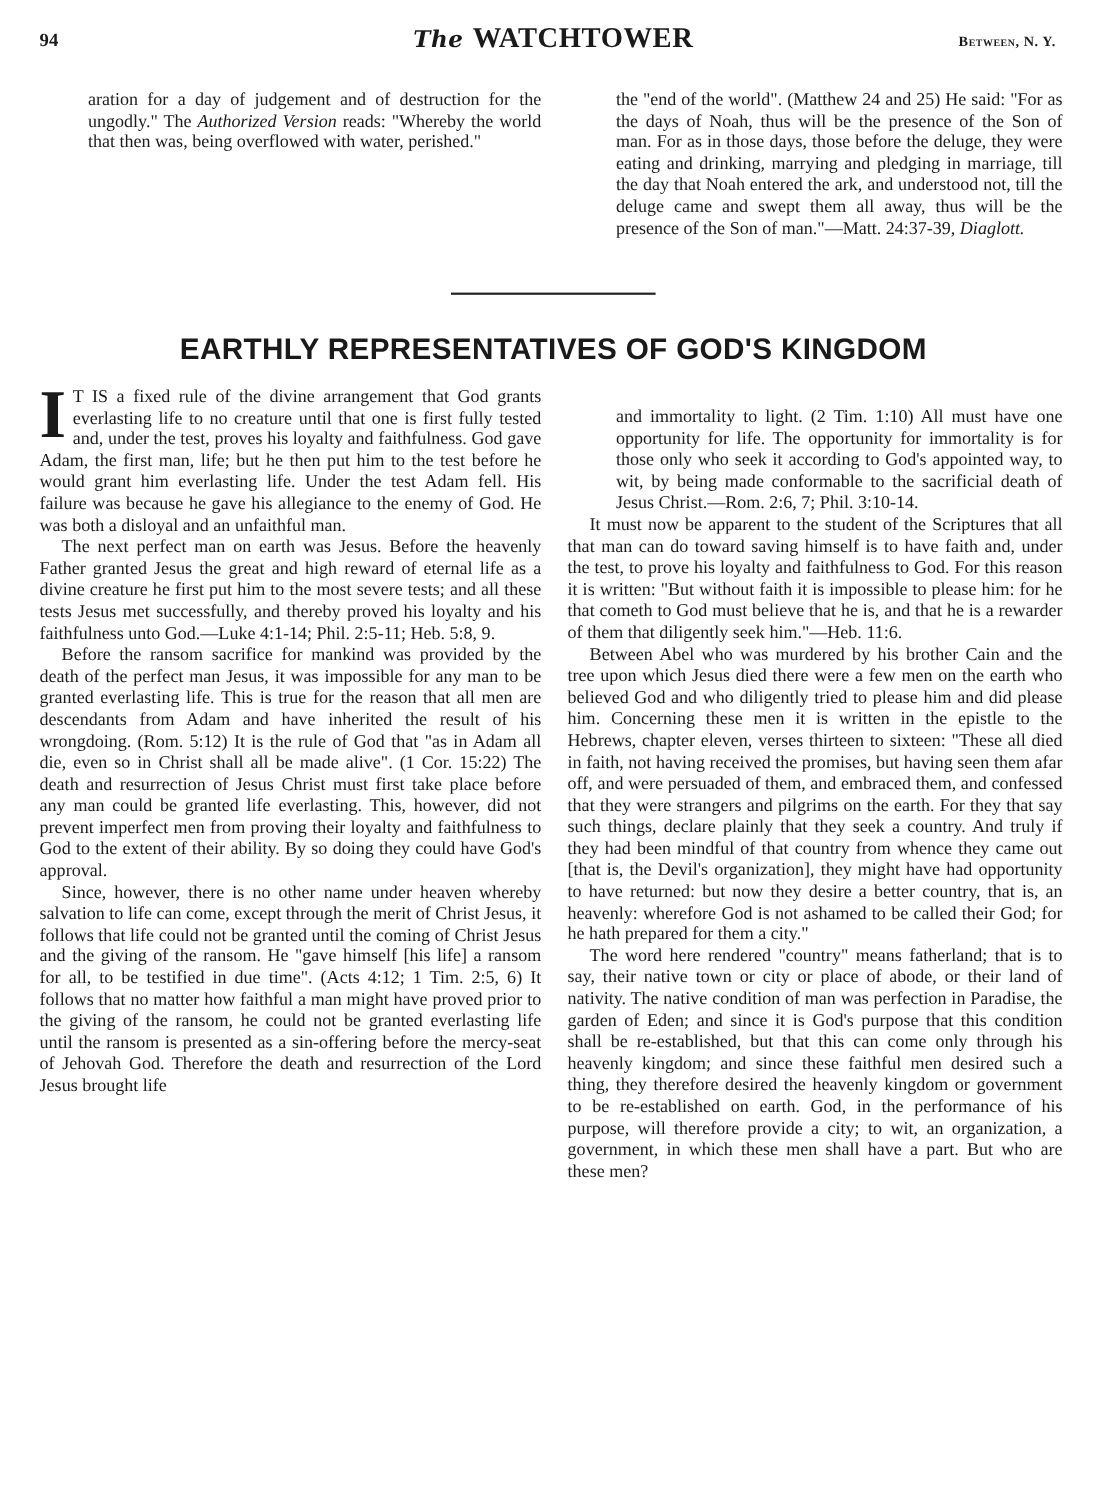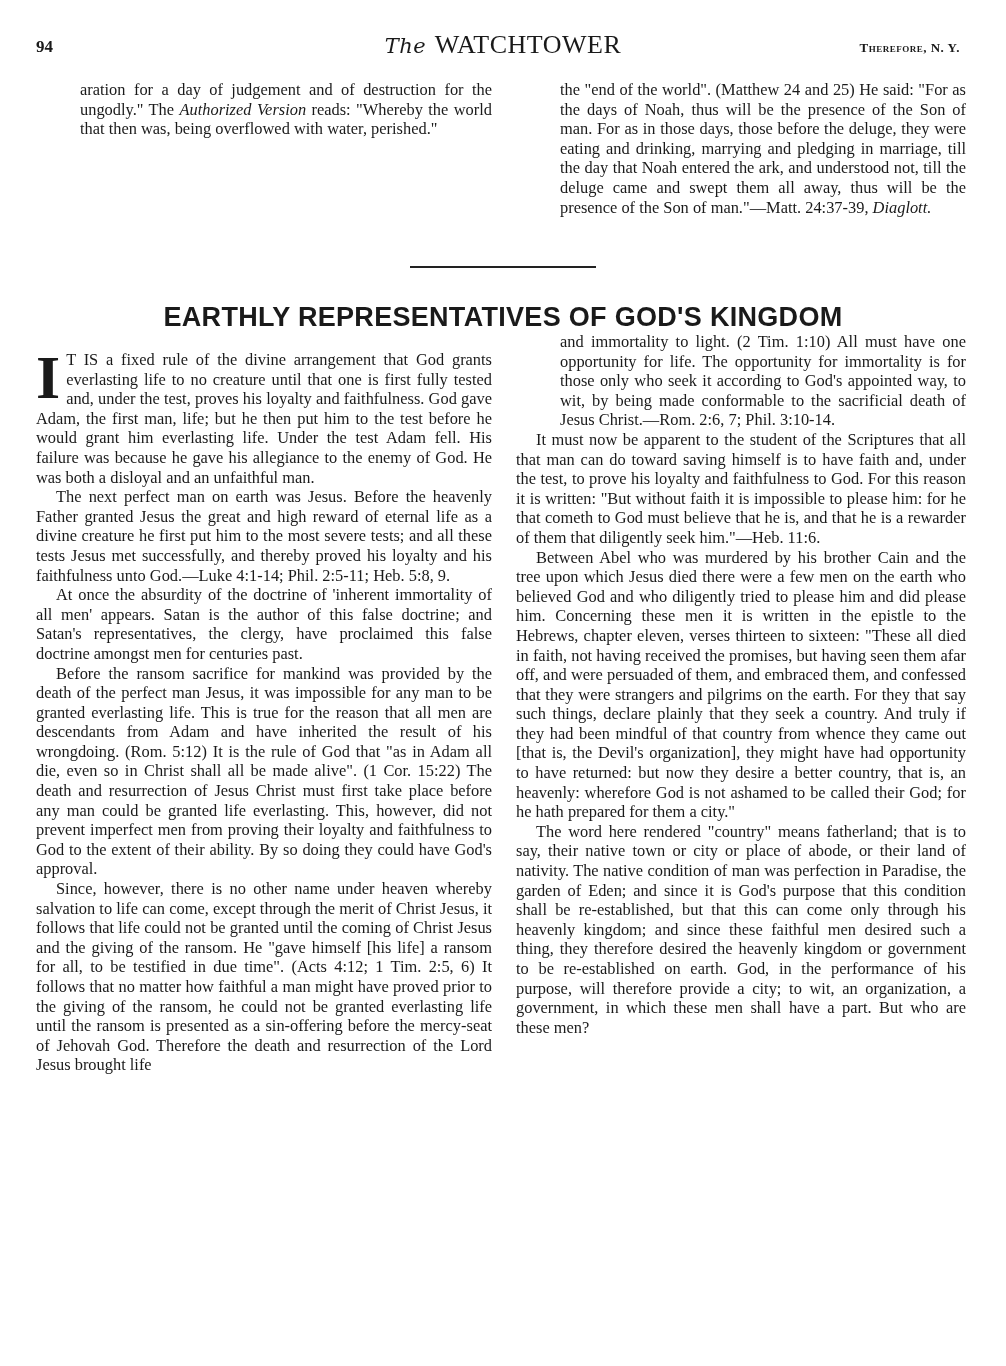--- a/index.html
+++ b/index.html
@@ -1,62 +1,61 @@
 <!DOCTYPE html>
 <html><head>
   <meta charset="utf-8">
   <style>
     html, body { margin: 0; padding: 0; background: #ffffff; }
     body { width: 1006px; height: 1366px; position: relative; overflow: hidden; color: #1a1a1a; font-family: "Liberation Serif", "DejaVu Serif", serif; }
-    .page-header { position: absolute; top: 10px; left: 0; width: 1006px; height: 44px; }
+    .page-header { position: absolute; top: 0; left: 0; width: 1006px; height: 44px; }
     .page-number { position: absolute; left: 36px; top: 27px; font-size: 17px; font-weight: bold; }
-    .masthead { position: absolute; left: 0; width: 1006px; top: 20px; text-align: center; font-size: 26px; letter-spacing: 0.5px; }
+    .masthead { position: absolute; left: 0; width: 1006px; top: 20px; text-align: center; font-size: 26px; letter-spacing: 0.5px; font-weight: bold; }
     .masthead .the { font-style: italic; font-family: "DejaVu Serif", serif; font-size: 21px; margin-right: 2px; }
     .location { position: absolute; right: 46px; top: 30px; font-size: 13px; font-weight: bold; font-variant: small-caps; letter-spacing: 0.5px; }
 
     .col { position: absolute; font-size: 16.4px; line-height: 19.6px; text-align: justify; }
     .col p { margin: 0; text-indent: 20px; }
     .col p.noindent { text-indent: 0; margin-left: 44px; }
     .col-top-left { left: 36px; top: 80px; width: 456px; }
     .col-top-right { left: 516px; top: 80px; width: 450px; }
     .col-left { left: 36px; top: 350px; width: 456px; }
-    .col-right { left: 516px; top: 332px; width: 450px; }
+    .col-right { left: 516px; top: 369px; width: 450px; }
 
     .divider { position: absolute; left: 410px; top: 266px; width: 186px; height: 2px; background: #222; }
     .article-title { position: absolute; left: 0; width: 1006px; top: 284px; text-align: center; font-family: "Liberation Sans", "DejaVu Sans", sans-serif; font-size: 27px; letter-spacing: 0.3px; }
 
     .dropcap { float: left; font-size: 62px; line-height: 50px; margin: 2px 6px 0 0; font-weight: bold; }
     .col p.lead { text-indent: 0; }
     em { font-style: italic; }
   </style>
 </head>
 <body>
 
 <div class="page-header">
   <span class="page-number">94</span>
   <div class="masthead"><span class="the">The</span> <span>WATCHTOWER</span></div>
-  <span class="location">Therefore, N. Y.</span>
+  <span class="location">Between, N. Y.</span>
 </div>
 
 <div class="col col-top-left">
   <p class="noindent"><span>aration for a day of judgement and of destruction for the ungodly." The </span><em>Authorized Version</em><span> reads: "Whereby the world that then was, being overflowed with water, perished."</span></p>
 </div>
 
 <div class="col col-top-right">
   <p class="noindent"><span>the "end of the world". (Matthew 24 and 25) He said: "For as the days of Noah, thus will be the presence of the Son of man. For as in those days, those before the deluge, they were eating and drinking, marrying and pledging in marriage, till the day that Noah entered the ark, and understood not, till the deluge came and swept them all away, thus will be the presence of the Son of man."—Matt. 24:37-39, </span><em>Diaglott.</em></p>
 </div>
 
 <div class="divider"></div>
 
 <h1 class="article-title">EARTHLY REPRESENTATIVES OF GOD'S KINGDOM</h1>
 
 <div class="col col-left">
   <p class="lead"><span class="dropcap">I</span><span>T IS a fixed rule of the divine arrangement that God grants everlasting life to no creature until that one is first fully tested and, under the test, proves his loyalty and faithfulness. God gave Adam, the first man, life; but he then put him to the test before he would grant him everlasting life. Under the test Adam fell. His failure was because he gave his allegiance to the enemy of God. He was both a disloyal and an unfaithful man.</span></p>
   <p>The next perfect man on earth was Jesus. Before the heavenly Father granted Jesus the great and high reward of eternal life as a divine creature he first put him to the most severe tests; and all these tests Jesus met successfully, and thereby proved his loyalty and his faithfulness unto God.—Luke 4:1-14; Phil. 2:5-11; Heb. 5:8, 9.</p>
-  <p>At once the absurdity of the doctrine of 'inherent immortality of all men' appears. Satan is the author of this false doctrine; and Satan's representatives, the clergy, have proclaimed this false doctrine amongst men for centuries past.</p>
   <p>Before the ransom sacrifice for mankind was provided by the death of the perfect man Jesus, it was impossible for any man to be granted everlasting life. This is true for the reason that all men are descendants from Adam and have inherited the result of his wrongdoing. (Rom. 5:12) It is the rule of God that "as in Adam all die, even so in Christ shall all be made alive". (1 Cor. 15:22) The death and resurrection of Jesus Christ must first take place before any man could be granted life everlasting. This, however, did not prevent imperfect men from proving their loyalty and faithfulness to God to the extent of their ability. By so doing they could have God's approval.</p>
   <p>Since, however, there is no other name under heaven whereby salvation to life can come, except through the merit of Christ Jesus, it follows that life could not be granted until the coming of Christ Jesus and the giving of the ransom. He "gave himself [his life] a ransom for all, to be testified in due time". (Acts 4:12; 1 Tim. 2:5, 6) It follows that no matter how faithful a man might have proved prior to the giving of the ransom, he could not be granted everlasting life until the ransom is presented as a sin-offering before the mercy-seat of Jehovah God. Therefore the death and resurrection of the Lord Jesus brought life</p>
 </div>
 
 <div class="col col-right">
   <p class="noindent">and immortality to light. (2 Tim. 1:10) All must have one opportunity for life. The opportunity for immortality is for those only who seek it according to God's appointed way, to wit, by being made conformable to the sacrificial death of Jesus Christ.—Rom. 2:6, 7; Phil. 3:10-14.</p>
   <p>It must now be apparent to the student of the Scriptures that all that man can do toward saving himself is to have faith and, under the test, to prove his loyalty and faithfulness to God. For this reason it is written: "But without faith it is impossible to please him: for he that cometh to God must believe that he is, and that he is a rewarder of them that diligently seek him."—Heb. 11:6.</p>
   <p>Between Abel who was murdered by his brother Cain and the tree upon which Jesus died there were a few men on the earth who believed God and who diligently tried to please him and did please him. Concerning these men it is written in the epistle to the Hebrews, chapter eleven, verses thirteen to sixteen: "These all died in faith, not having received the promises, but having seen them afar off, and were persuaded of them, and embraced them, and confessed that they were strangers and pilgrims on the earth. For they that say such things, declare plainly that they seek a country. And truly if they had been mindful of that country from whence they came out [that is, the Devil's organization], they might have had opportunity to have returned: but now they desire a better country, that is, an heavenly: wherefore God is not ashamed to be called their God; for he hath prepared for them a city."</p>
   <p>The word here rendered "country" means fatherland; that is to say, their native town or city or place of abode, or their land of nativity. The native condition of man was perfection in Paradise, the garden of Eden; and since it is God's purpose that this condition shall be re-established, but that this can come only through his heavenly kingdom; and since these faithful men desired such a thing, they therefore desired the heavenly kingdom or government to be re-established on earth. God, in the performance of his purpose, will therefore provide a city; to wit, an organization, a government, in which these men shall have a part. But who are these men?</p>
 </div>

